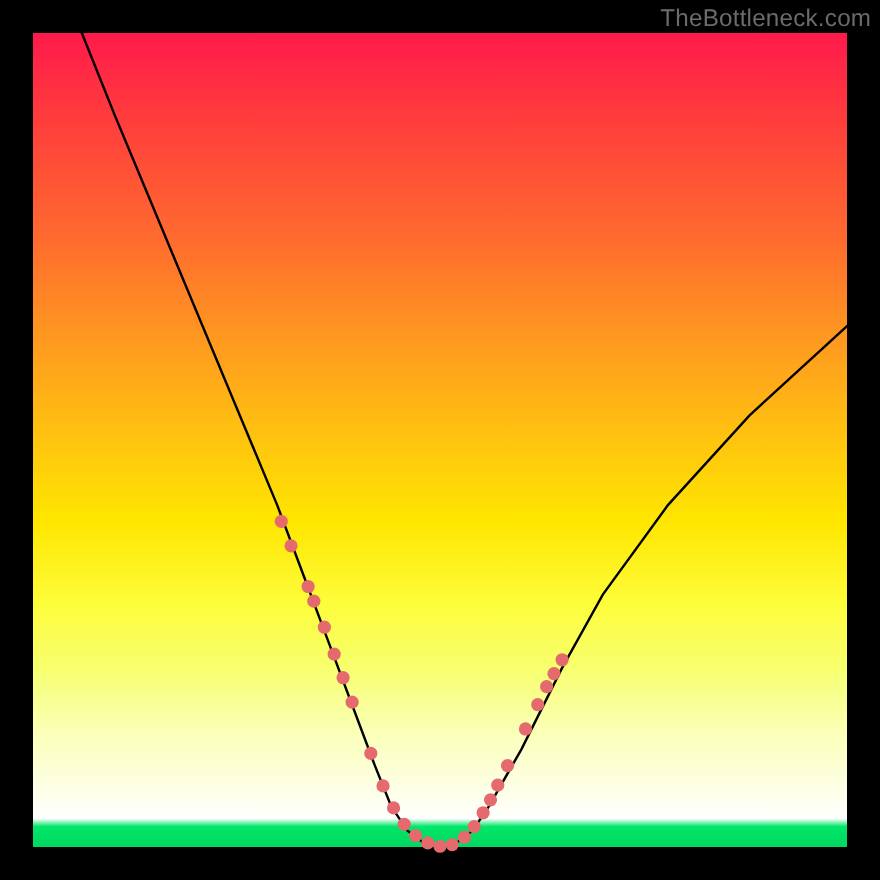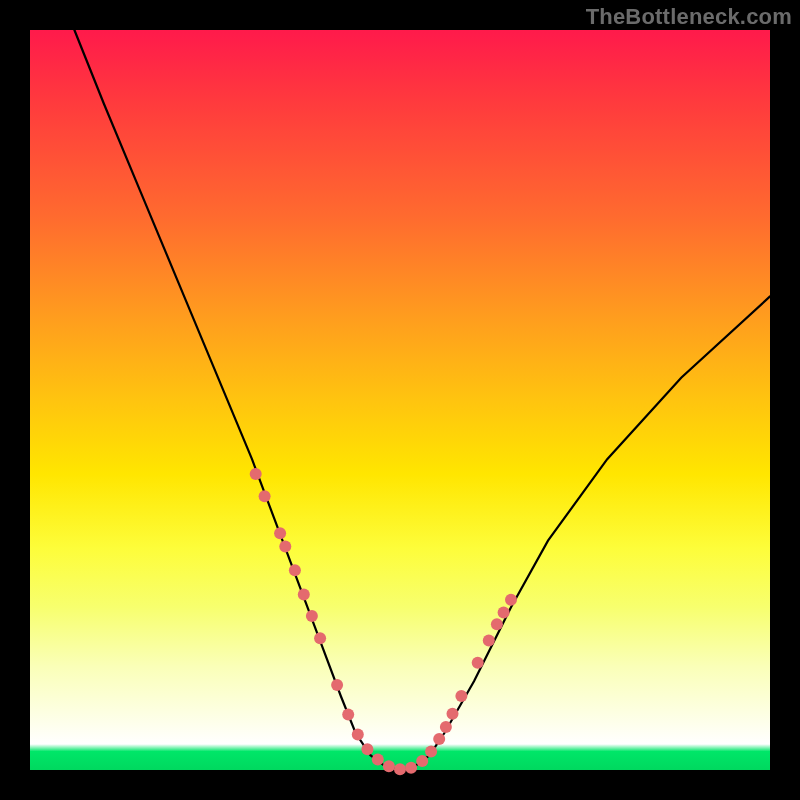--- a/index.html
+++ b/index.html
@@ -39,21 +39,21 @@
       #00e668 97.5%,
       #00d85f 100%
     );
   }
   .watermark {
     position: absolute;
     top: 4px;
     right: 8px;
     font-size: 22px;
     color: #6b6b6b;
-    font-weight: 700;
+    font-weight: 400;
     letter-spacing: 0.2px;
     user-select: none;
     text-align: right;
   }
   svg.curve {
     position: absolute;
     left: 0;
     top: 0;
     width: 740px;
     height: 740px;

